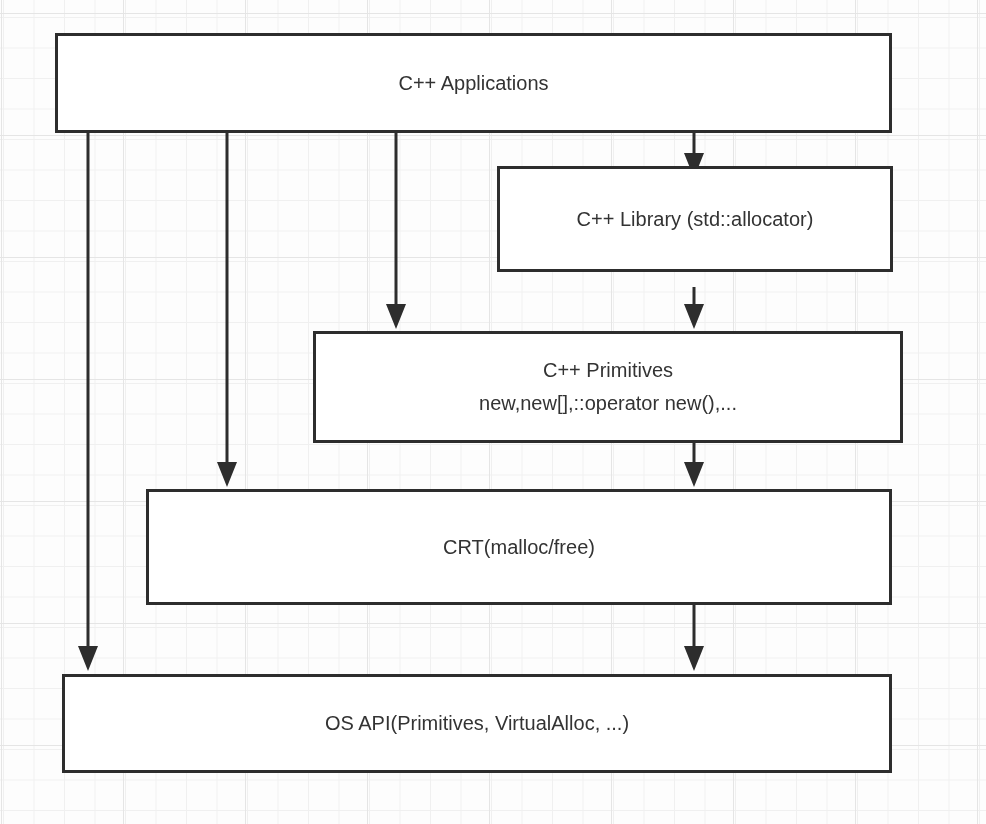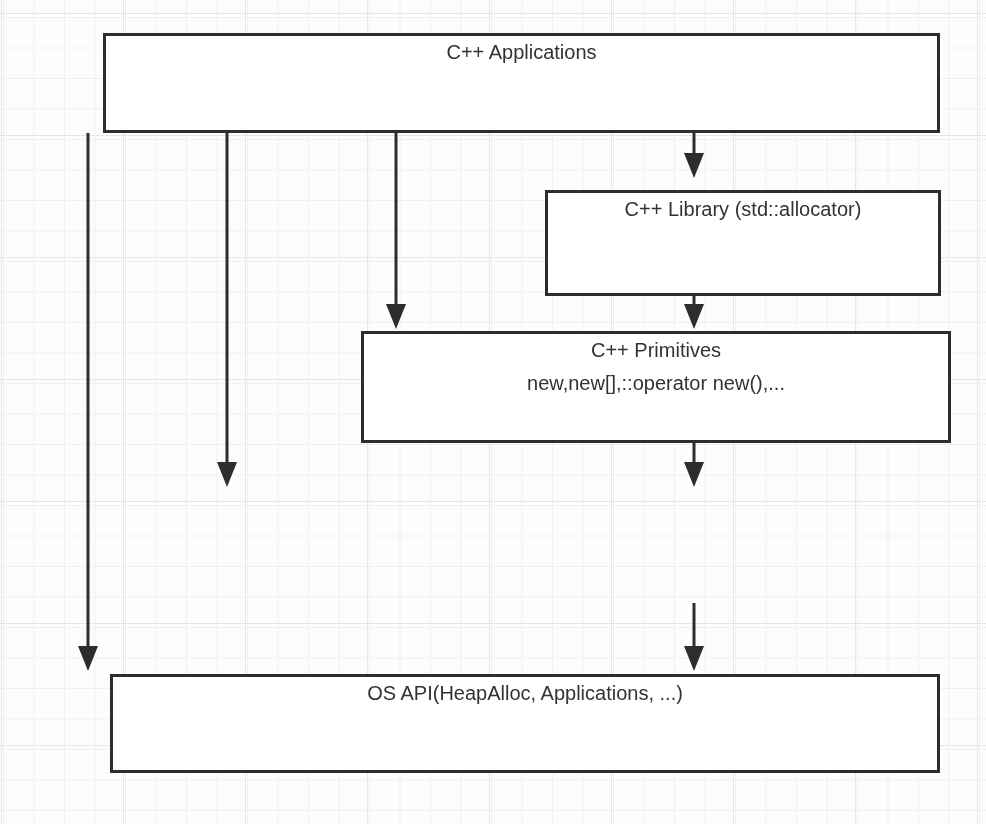--- a/index.html
+++ b/index.html
@@ -36,33 +36,32 @@
   .arrow-head {
     fill: var(--arrow, #2d2d2d);
     stroke: none;
   }
   .node {
     position: absolute;
     box-sizing: border-box;
     background: var(--node-fill, #ffffff);
     border: 3px solid var(--node-border, #2d2d2d);
     display: flex;
-    align-items: flex-start;
+    align-items: center;
     justify-content: center;
     text-align: center;
-    margin-left: 48px;
   }
   .node-label {
     color: var(--text, #333333);
     font-size: 20px;
     line-height: 33px;
     white-space: pre-line;
   }
   .node-applications { left: 55px;  top: 33px;  width: 837px; height: 100px; }
-  .node-library      { left: 497px; top: 190px; width: 396px; height: 106px; }
+  .node-library      { left: 497px; top: 166px; width: 396px; height: 106px; }
   .node-primitives   { left: 313px; top: 331px; width: 590px; height: 112px; }
   .node-crt          { left: 146px; top: 489px; width: 746px; height: 116px; }
   .node-os-api       { left: 62px;  top: 674px; width: 830px; height: 99px;  }
 </style>
 </head>
 <body>
 
 <div class="canvas">
 
   <svg class="arrows-layer" viewBox="0 0 986 824" xmlns="http://www.w3.org/2000/svg">
@@ -102,18 +101,21 @@
 
   <div class="node node-library">
     <span class="node-label">C++ Library (std::allocator)</span>
   </div>
 
   <div class="node node-primitives">
     <span class="node-label">C++ Primitives
 new,new[],::operator new(),...</span>
   </div>
 
+  <div class="node node-crt">
+    <span class="node-label">CRT(malloc/free)</span>
+  </div>
 
   <div class="node node-os-api">
-    <span class="node-label">OS API(HeapAlloc, Applications, ...)</span>
+    <span class="node-label">OS API(Primitives, VirtualAlloc, ...)</span>
   </div>
 
 </div>
 
 </body></html>

